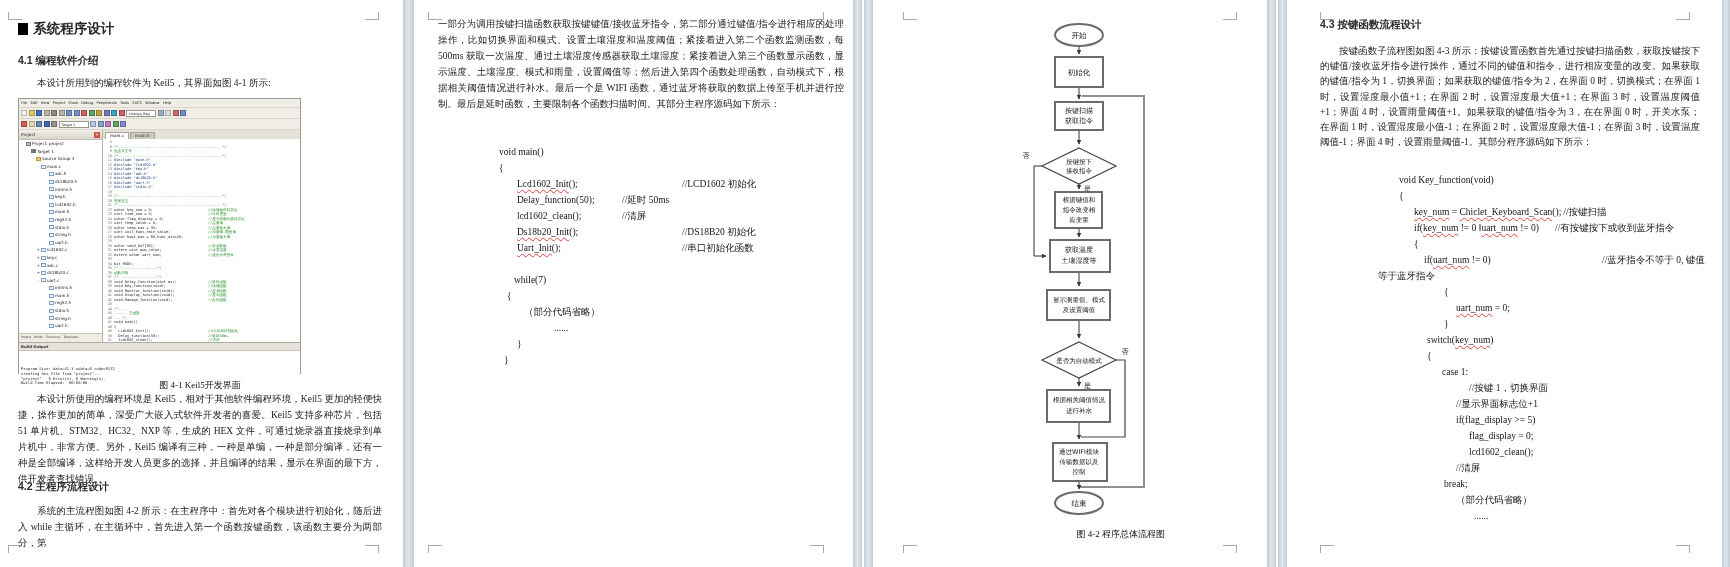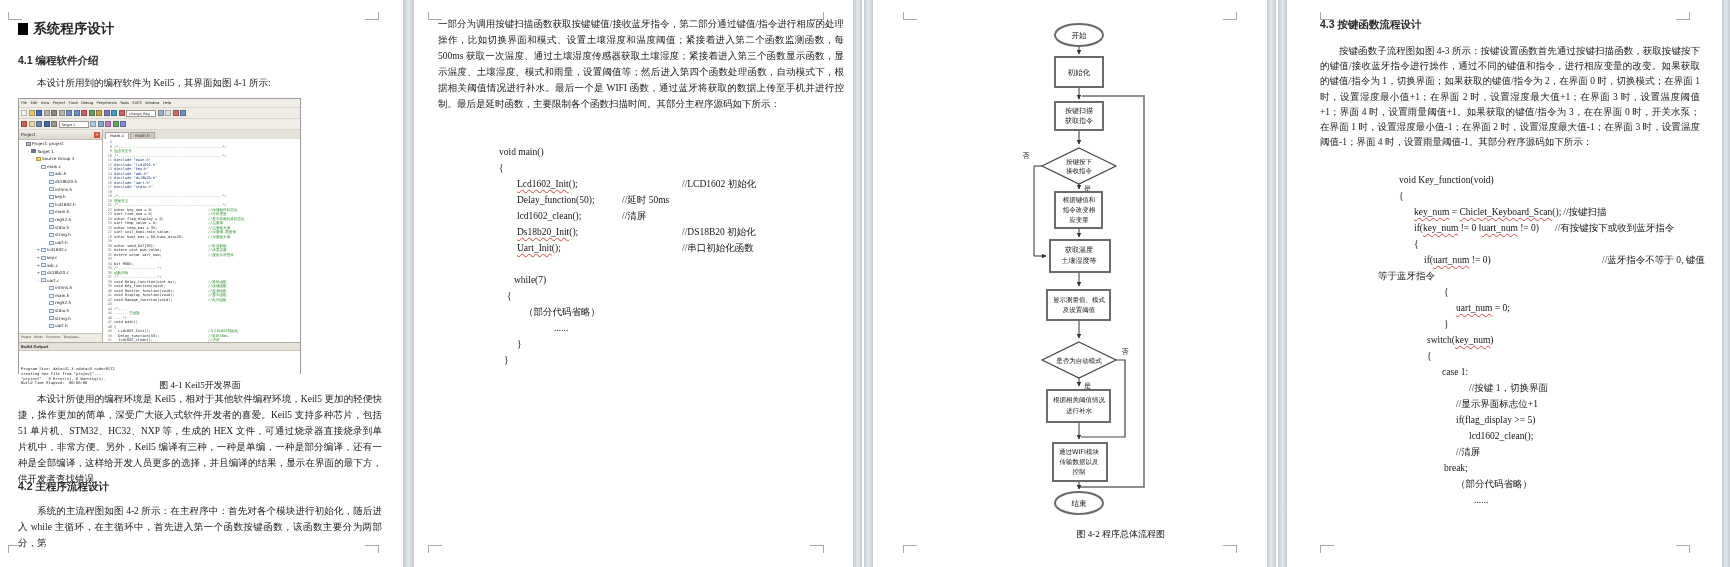--- a/index.html
+++ b/index.html
@@ -721,20 +721,23 @@
 
 
       <div class="dcl x150">
         <span>//显示界面标志位+1</span><span class="sp"></span><span></span><span class="sp"></span><span></span><span class="dcm"></span>
       </div>
 
       <div class="dcl x150">
         <span>if(flag_display &gt;= 5)</span><span class="sp"></span><span></span><span class="sp"></span><span></span><span class="dcm"></span>
       </div>
 
+      <div class="dcl x163">
+        <span>flag_display = 0;</span><span class="sp"></span><span></span><span class="sp"></span><span></span><span class="dcm"></span>
+      </div>
 
       <div class="dcl x163">
         <span>lcd1602_clean();</span><span class="sp"></span><span></span><span class="sp"></span><span></span><span class="dcm"></span>
       </div>
 
       <div class="dcl x150">
         <span>//清屏</span><span class="sp"></span><span></span><span class="sp"></span><span></span><span class="dcm"></span>
       </div>
 
       <div class="dcl x138">

